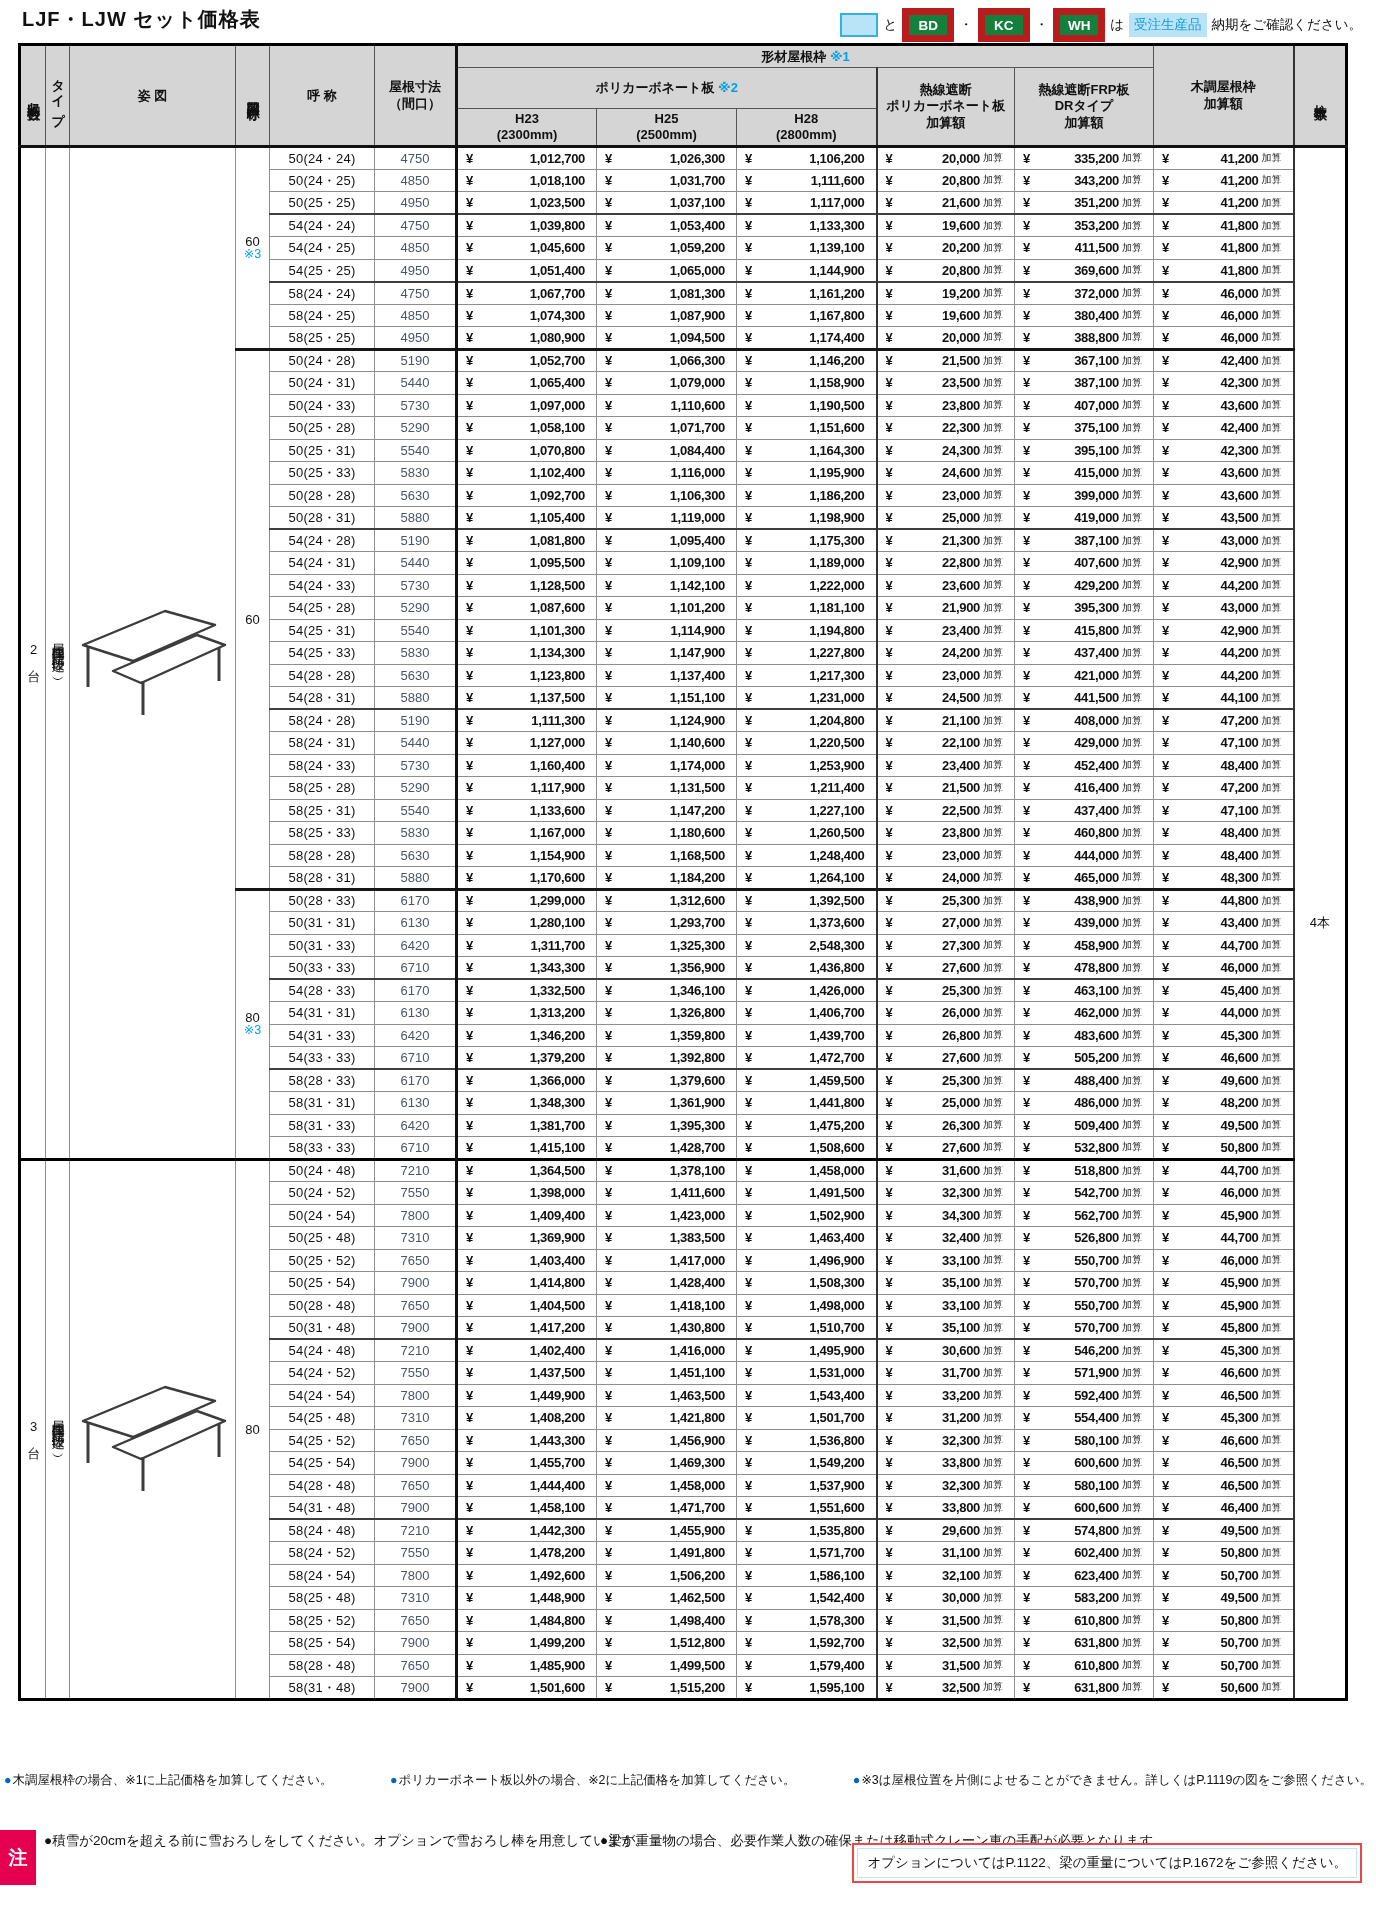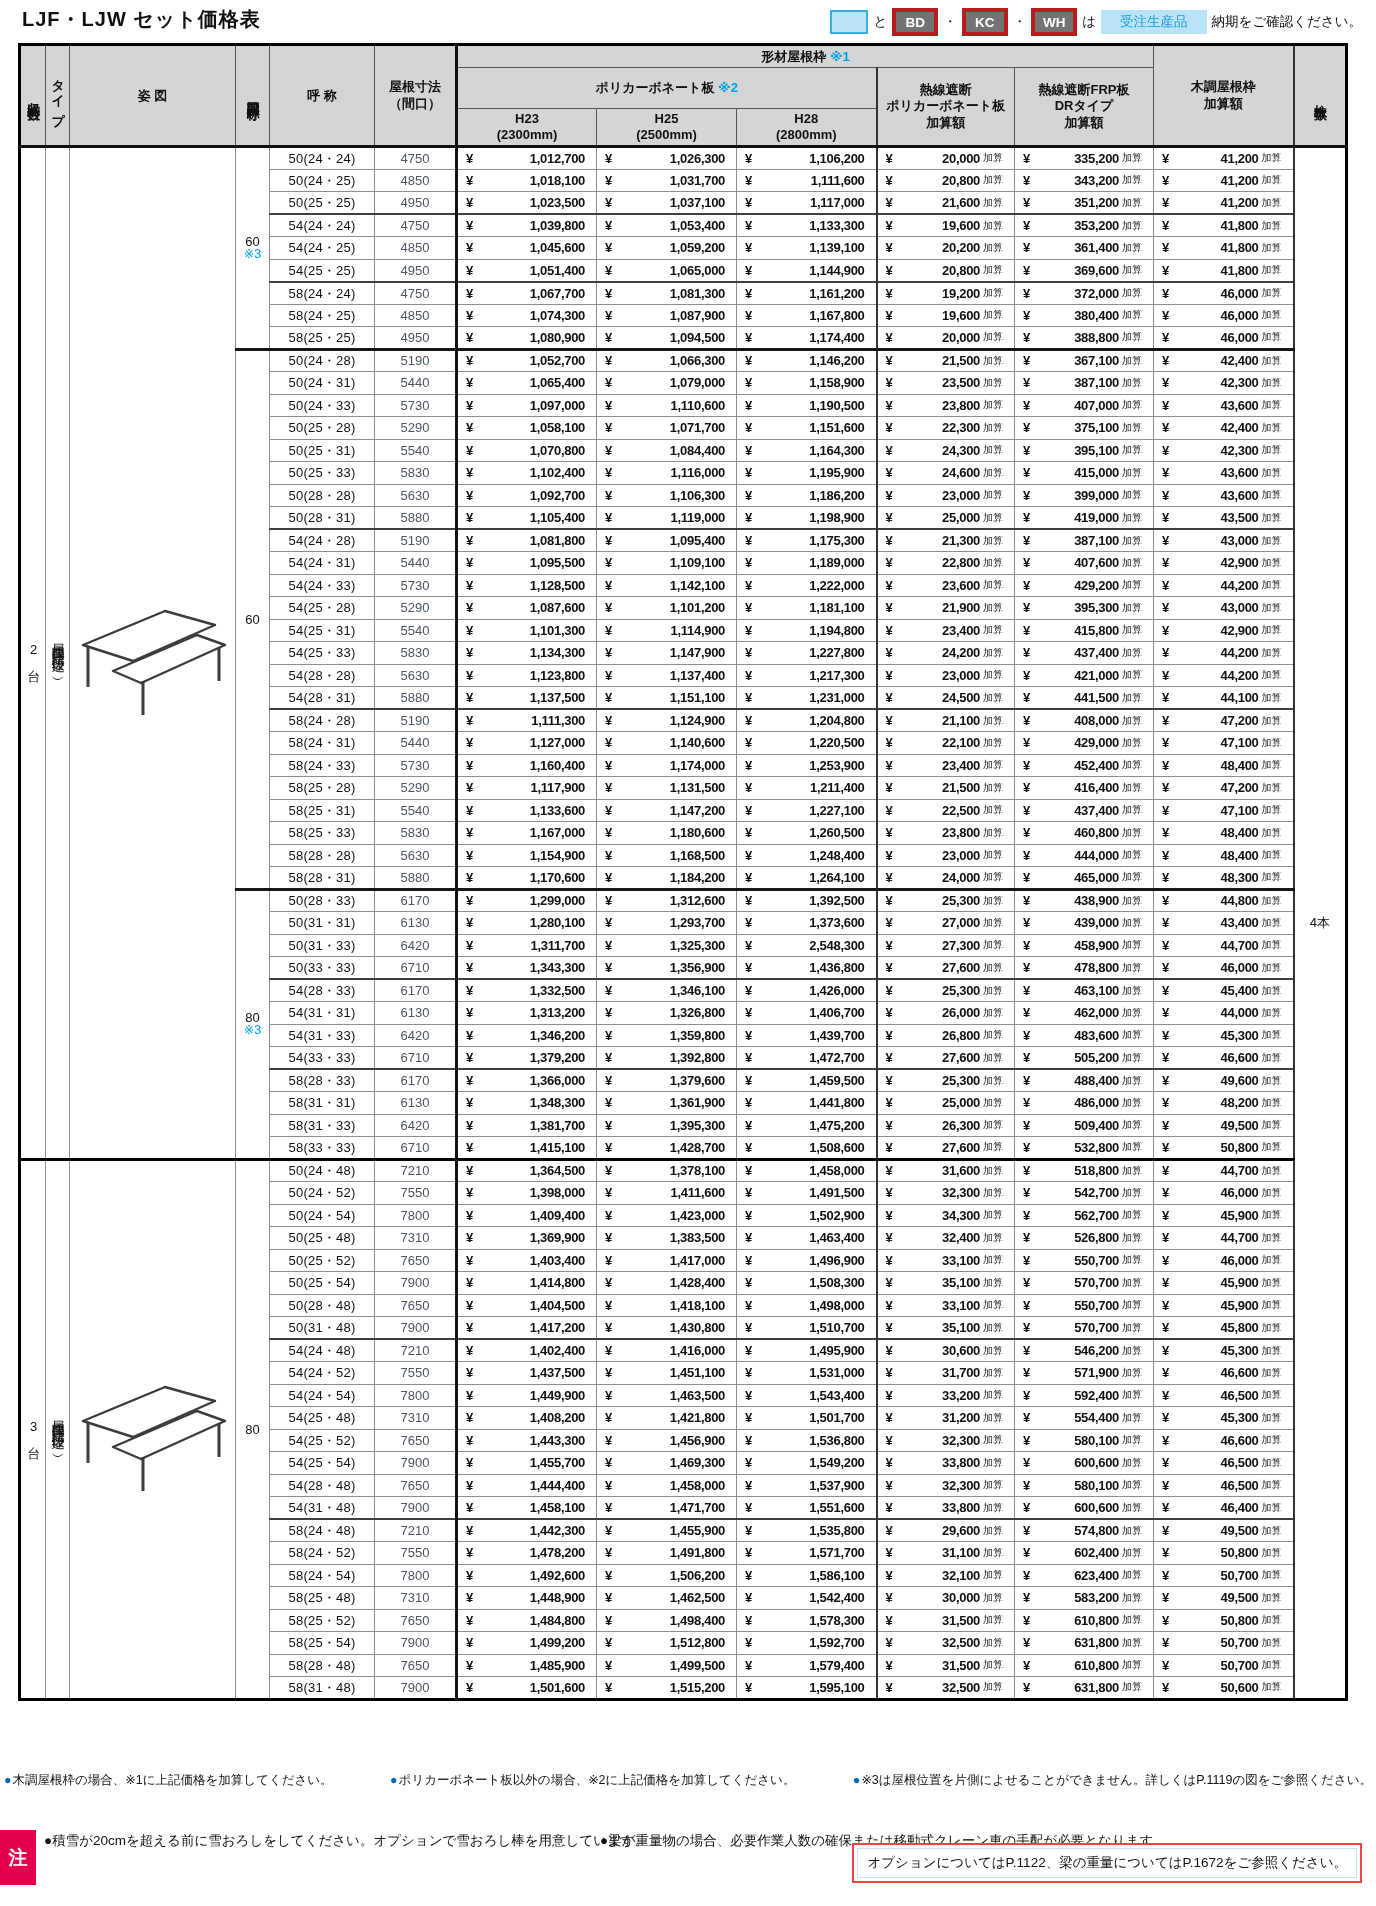--- a/index.html
+++ b/index.html
@@ -2,23 +2,23 @@
 <html><head>
 <meta charset="utf-8">
 <style>
   html,body{margin:0;padding:0;background:#fff}
   .page{position:relative;width:1376px;height:1906px;background:#fff;overflow:hidden;
         font-family:"Liberation Sans","DejaVu Sans",sans-serif;color:#111}
   .title{position:absolute;left:22px;top:6px;font-size:20px;font-weight:bold;letter-spacing:1px}
   
   .legend{position:absolute;right:14px;top:8px;display:flex;align-items:center;gap:5px;font-size:13.5px}
   .lg-blank{width:34px;height:20px;background:#b9e4f7;border:2px solid #35b0e5}
-  .lg-code{min-width:34px;height:20px;background:#737373;border:4px solid #b91c1c;color:#fff;font-weight:bold;
+  .lg-code{min-width:34px;height:20px;background:#15803d;border:7px solid #b91c1c;color:#fff;font-weight:bold;
            display:flex;align-items:center;justify-content:center;font-size:13.5px;padding:0 2px}
-  .lg-badge{height:24px;background:#b9e4f7;color:#1899d6;display:flex;align-items:center;padding:0 19px;font-size:13.5px}
+  .lg-badge{height:24px;background:#b9e4f7;color:#1899d6;display:flex;align-items:center;padding:0 5px;font-size:13.5px}
   
   .price-table{position:absolute;left:18px;top:43px;border-collapse:collapse;table-layout:fixed;width:1327px;
                border:3px solid #000}
   .price-table th,.price-table td{border:1px solid #8e8e8e;padding:0;vertical-align:middle;overflow:hidden}
   .price-table thead th{background:#d5d5d5;font-weight:bold;font-size:13px;text-align:center;border:1px solid #555;color:#111}
   .price-table thead{border-bottom:3px solid #111}
   .hr1 th{height:21px}
   .hr2 th{height:40px}
   .hr3 th{height:36px}
   .pre{white-space:pre-line;line-height:1.25}
@@ -349,21 +349,21 @@
           <td class="add bl2">
             <div class="flex">
               <span class="yen">¥</span>
               <span class="num">20,200</span>
               <span class="kasan">加算</span>
             </div>
           </td>
           <td class="add blue">
             <div class="flex">
               <span class="yen">¥</span>
-              <span class="num">361,400</span>
+              <span class="num">411,500</span>
               <span class="kasan">加算</span>
             </div>
           </td>
           <td class="add blue">
             <div class="flex">
               <span class="yen">¥</span>
               <span class="num">41,800</span>
               <span class="kasan">加算</span>
             </div>
           </td>

